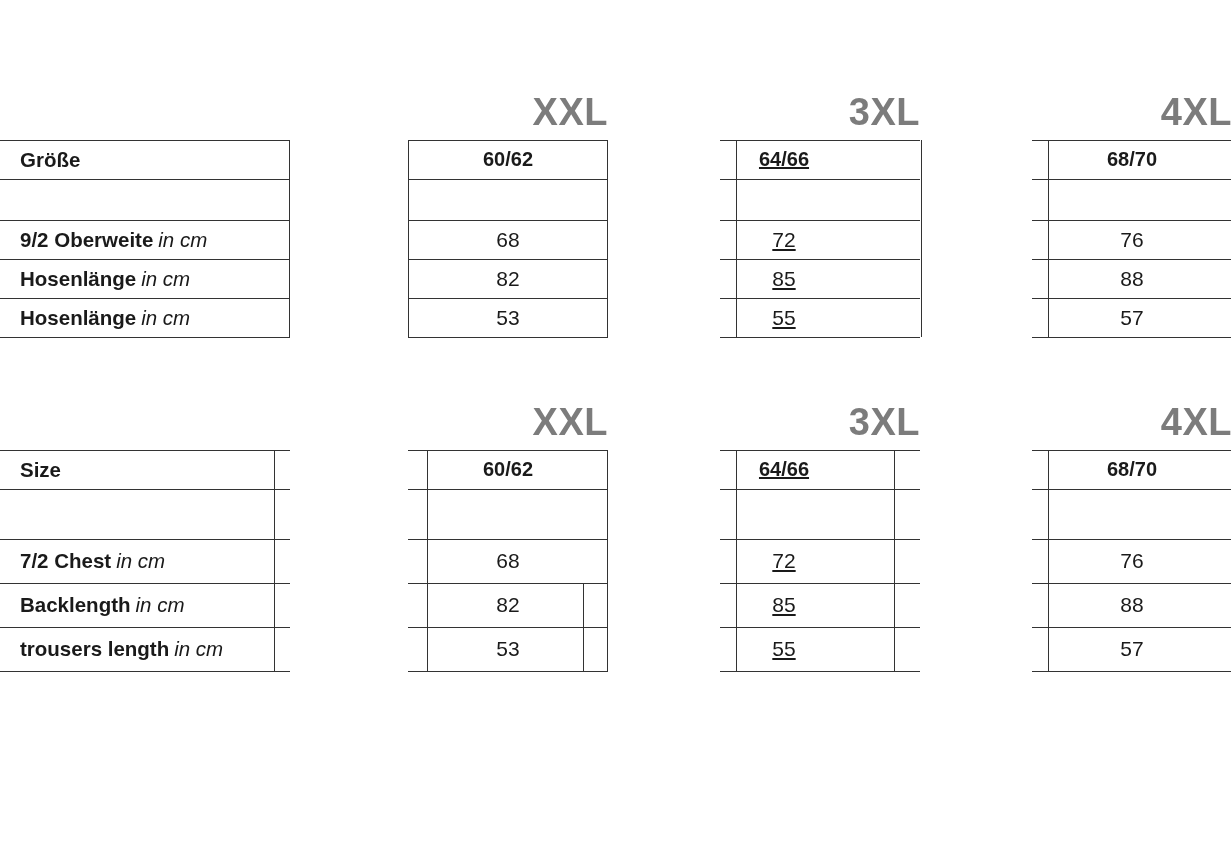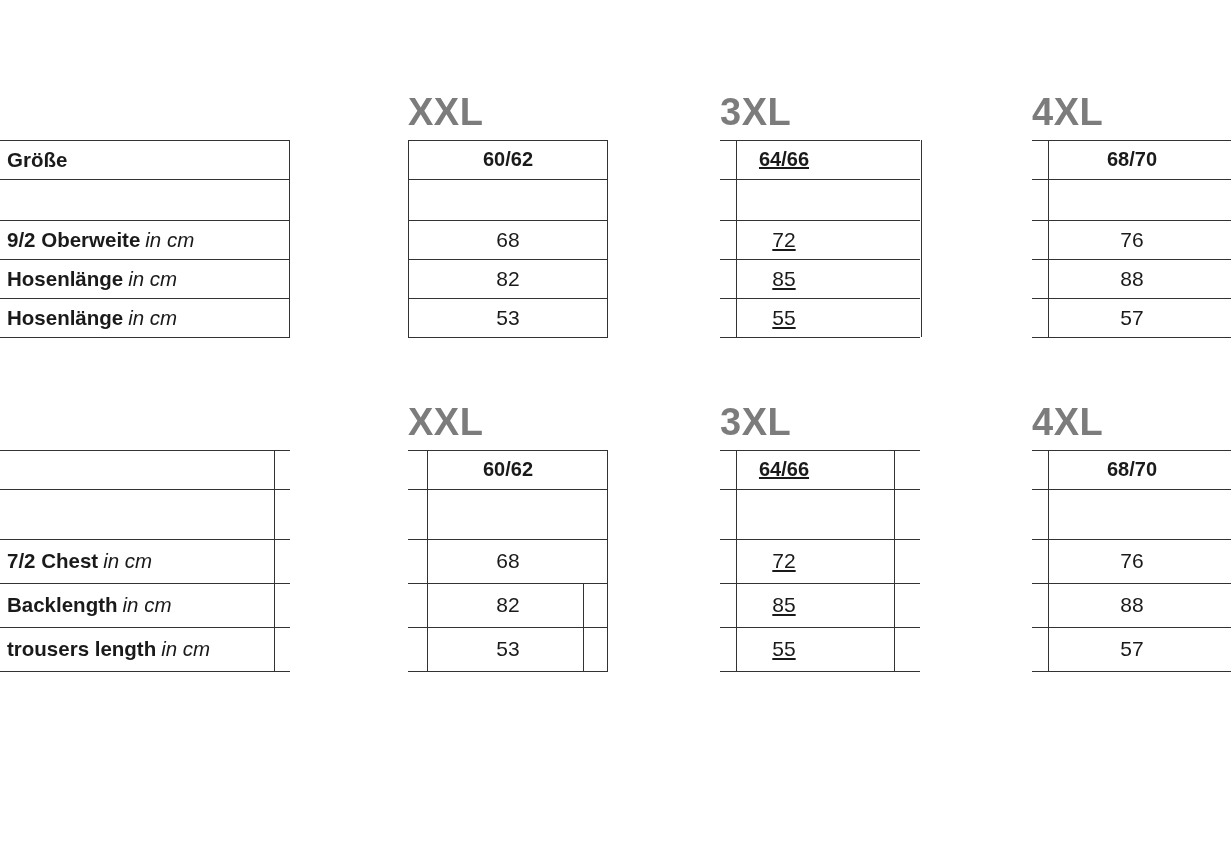--- a/index.html
+++ b/index.html
@@ -26,21 +26,21 @@
   #block-en { top: 398px; }
 
   
   .size-header-row {
     position: relative;
     height: 52px;
   }
   .size-header {
     position: absolute;
     top: 0;
-    text-align: left;
+    text-align: right;
     font-size: 38px;
     font-weight: bold;
     color: #7c7c7c;
     letter-spacing: 0.5px;
     line-height: 48px;
   }
   .size-header.c1 { left: 408px; width: 200px; }
   .size-header.c2 { left: 720px; width: 200px; }
   .size-header.c3 { left: 1032px; width: 200px; }
 
@@ -50,21 +50,21 @@
   }
   .row {
     position: relative;
     height: 39px;
   }
   .row.spacer { height: 41px; }
 
   
   .label {
     position: absolute;
-    left: 3px;
+    left: 16px;
     top: 0;
     width: 280px;
     height: 100%;
     display: flex;
     align-items: center;
     padding-left: 4px;
     box-sizing: border-box;
     font-size: 20.5px;
     font-weight: bold;
     white-space: nowrap;
@@ -210,20 +210,21 @@
   </div>
 
   <div class="rows">
 
     <div class="hline hl-label" style="top:0px;"></div>
     <div class="hline hl-c1" style="top:0px;"></div>
     <div class="hline hl-c2" style="top:0px;"></div>
     <div class="hline hl-c3w" style="top:0px;"></div>
 
     <div class="row">
+      <div class="label">Size</div>
       <div class="val c1 sizecode">60/62</div>
       <div class="val c2 sizecode">64/66</div>
       <div class="val c3 sizecode">68/70</div>
     </div>
 
     <div class="hline hl-label" style="top:39px;"></div>
     <div class="hline hl-c1" style="top:39px;"></div>
     <div class="hline hl-c2" style="top:39px;"></div>
     <div class="hline hl-c3w" style="top:39px;"></div>
 

